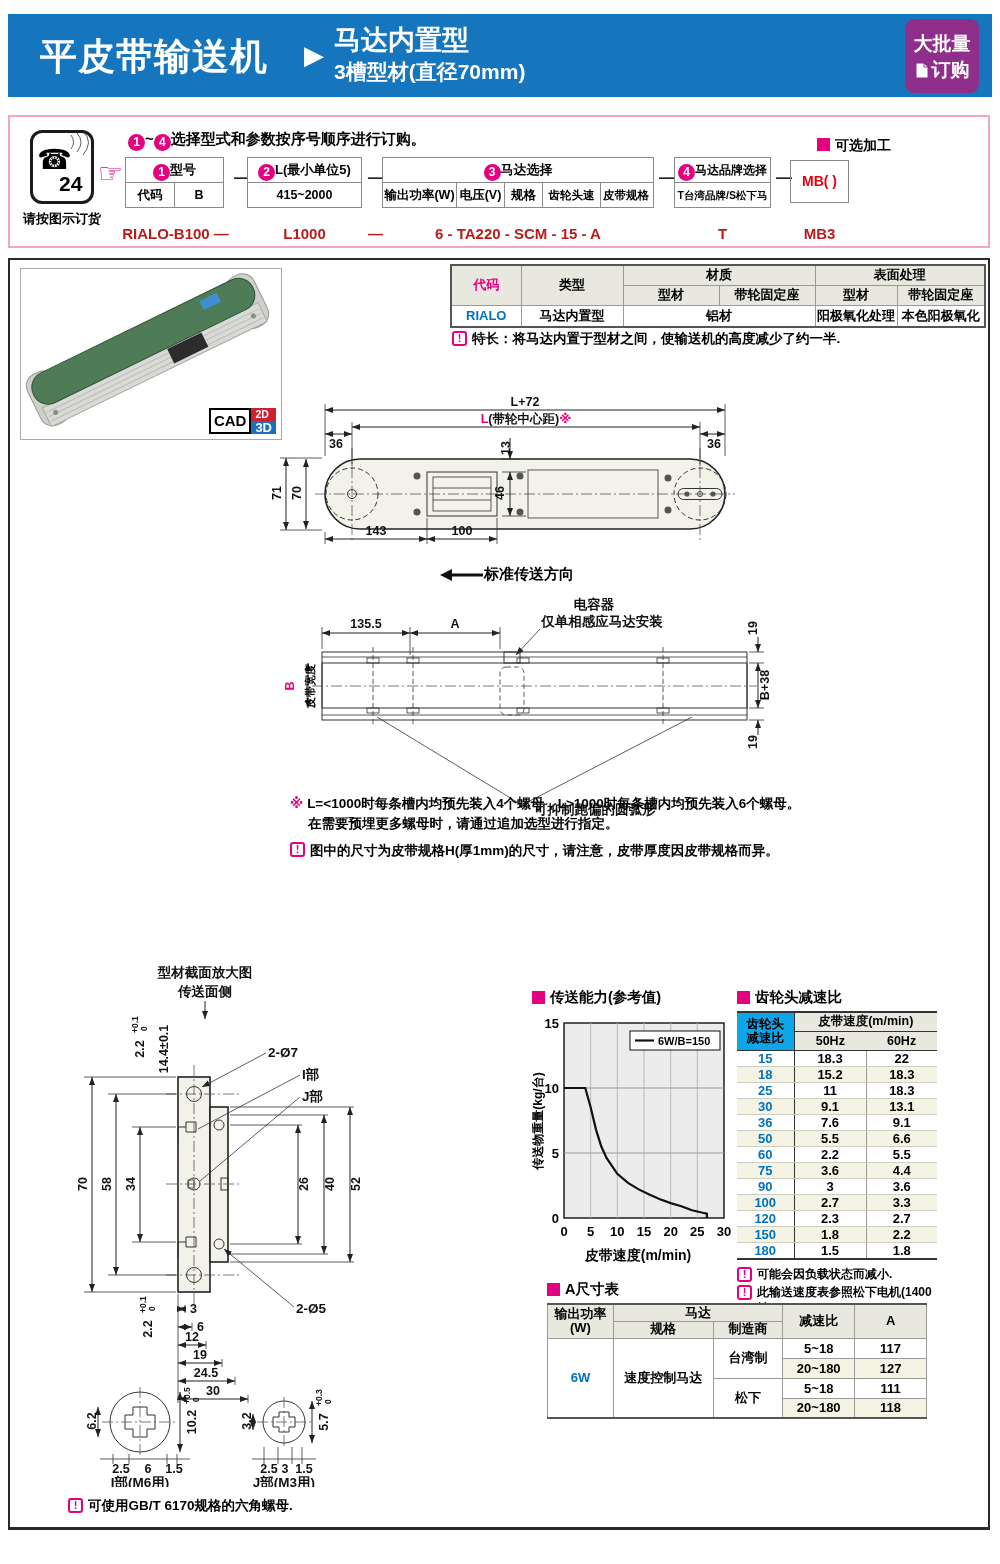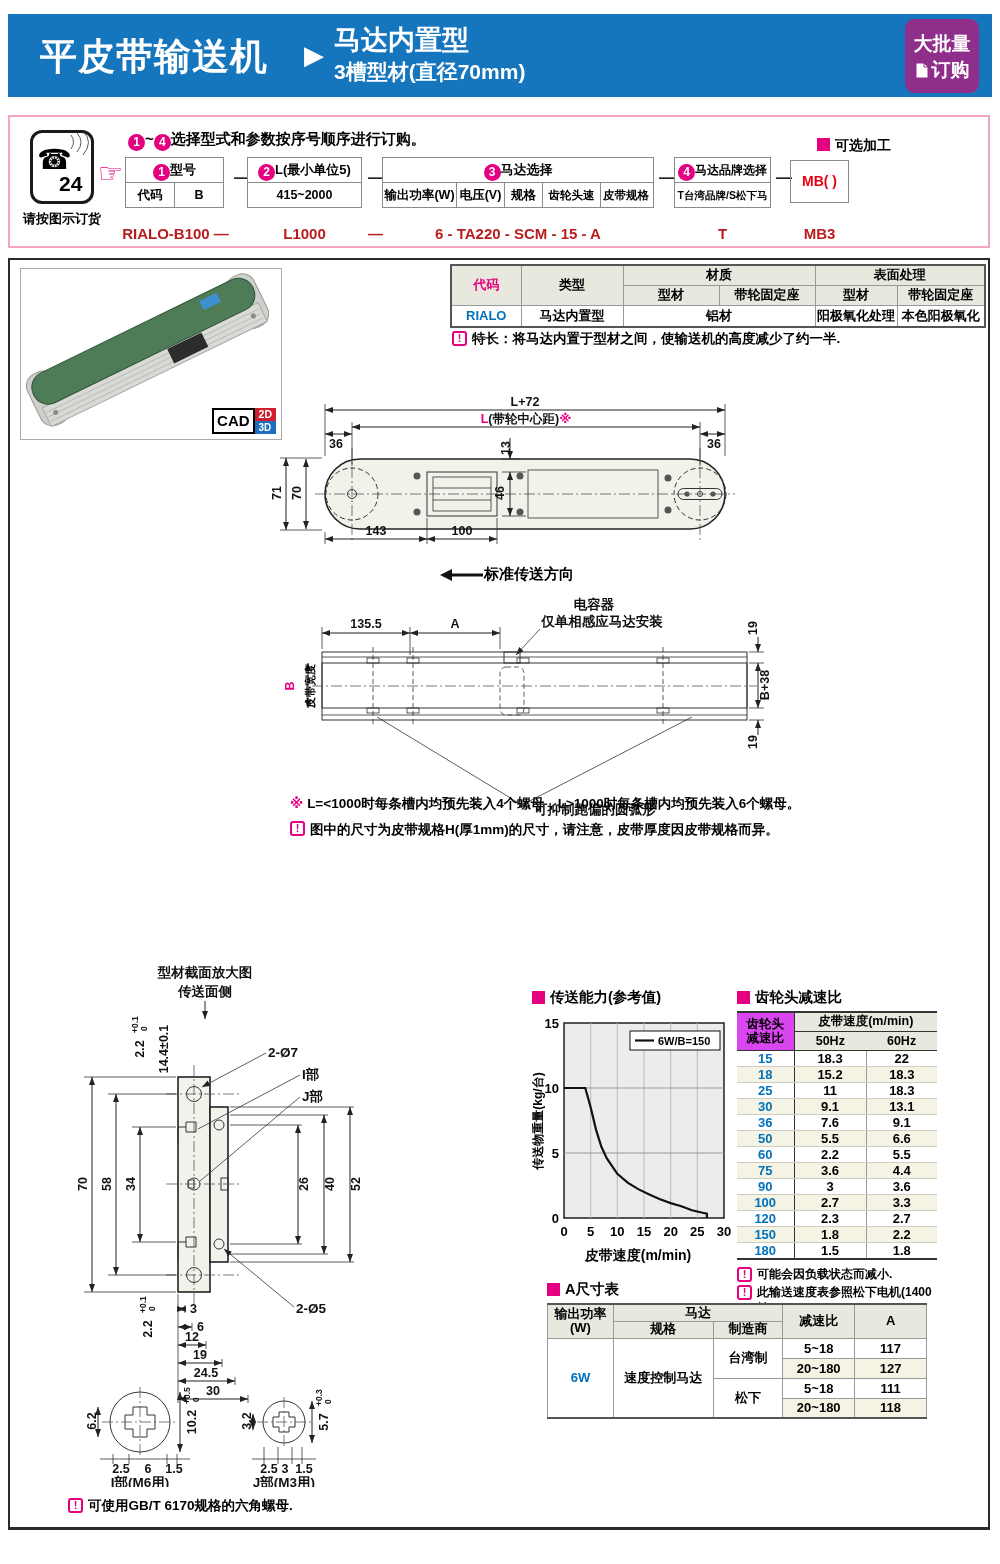--- a/index.html
+++ b/index.html
@@ -36,39 +36,39 @@
   .msq { display:inline-block; width:13px; height:13px; background:#e4007f; margin-right:5px; vertical-align:-1px; }
   .nico { display:inline-block; flex:none; width:15px; height:15px; border:2px solid #e4007f; border-radius:3px; color:#e4007f; font-weight:bold; font-size:11px; line-height:11px; text-align:center; margin-right:5px; margin-top:1px; }
 
   
   .mainbox { left:8px; top:258px; width:982px; height:1272px; border:2px solid #2a2a2a; border-bottom-width:3px; background:#fff; }
   .photo { left:10px; top:8px; width:262px; height:172px; border:1px solid #aaa; background:#fff; }
   .cadbdg { position:absolute; right:5px; bottom:5px; display:flex; align-items:stretch; }
   .cadL { border:2px solid #000; background:#fff; font-weight:800; font-size:15px; padding:0 3px; line-height:22px; }
   .cadR { display:flex; flex-direction:column; }
   .cad2d { background:#cf2030; color:#fff; font-size:10.5px; font-weight:800; padding:0 4px; line-height:13px; }
-  .cad3d { background:#1d6fbd; color:#fff; font-size:10px; font-weight:800; padding:0 4px; line-height:13px; }
+  .cad3d { background:#1d6fbd; color:#fff; font-size:13px; font-weight:800; padding:0 4px; line-height:13px; }
 
   table { border-collapse:collapse; }
   .spec { left:440px; top:4px; }
   .spec th, .spec td { border:1px solid #999; font-size:13px; text-align:center; }
   .spec th { background:#e9e8df; font-weight:bold; height:20px; }
   .spec td { height:22px; font-weight:bold; }
   .spec { border:2px solid #555; }
   .spec .code-h { color:#e4007f; }
   .spec .code-v { color:#0072bc; }
   .featnote { left:442px; top:70px; width:540px; display:flex; font-size:13.5px; font-weight:bold; }
 
   .secline { display:flex; align-items:center; font-size:14.5px; font-weight:bold; margin-bottom:4px; }
 
   
   .gtab { width:200px; border-top:2px solid #333; border-bottom:2px solid #333; }
   .gtab th { font-size:12.5px; font-weight:bold; height:19px; border-bottom:1.5px solid #333; }
   .gtab th.gh2 { background:#e9e8df; }
-  .gtab th.gh1 { background:#d946ef; width:57px; border-right:1.5px solid #333; line-height:1.15; }
+  .gtab th.gh1 { background:#0ea5e9; width:57px; border-right:1.5px solid #333; line-height:1.15; }
   .gtab td { font-size:13px; font-weight:bold; text-align:center; height:16px; border-bottom:1px solid #cfcec2; }
   .gtab td:first-child { color:#0072bc; border-right:1.5px solid #333; }
   .gtab td:nth-child(2) { border-right:1px solid #999; }
   .gtab tr.alt td { background:#f4f3e4; }
   .gnotes { margin-top:6px; font-size:12px; font-weight:bold; line-height:1.35; }
   .gnotes .row { display:flex; margin-bottom:2px; }
 
   
   .atab { border-top:2px solid #555; border-bottom:2px solid #555; }
   .atab th, .atab td { border:1px solid #999; font-size:13px; text-align:center; }
@@ -387,20 +387,21 @@
         <line x1="250" y1="210" x2="258" y2="214" class="thin2"></line>
         <text x="262" y="219" class="lbl" font-size="14.5">可抑制跑偏的圆弧形</text>
       </g>
     </svg>
 
     <div class="abs" style="left:280px;top:534px;width:600px;font-size:13.5px;font-weight:bold;line-height:1.5">
       <div style="display:flex">
           <span class="mag" style="color:#e4007f;margin-right:4px">※</span>
           <span>L=&lt;1000时每条槽内均预先装入4个螺母，L&gt;1000时每条槽内均预先装入6个螺母。</span>
         </div>
+      <div style="padding-left:18px">在需要预埋更多螺母时，请通过追加选型进行指定。</div>
       <div style="display:flex;margin-top:6px">
           <span class="nico">!</span>
           <span>图中的尺寸为皮带规格H(厚1mm)的尺寸，请注意，皮带厚度因皮带规格而异。</span>
         </div>
     </div>
 
     <svg class="abs" style="left:30px;top:697px" width="340" height="530" viewBox="0 0 340 530">
       <text x="165" y="20" class="lbl" font-size="15" text-anchor="middle">型材截面放大图</text>
       <text x="165" y="39" class="lbl" font-size="15" text-anchor="middle">传送面侧</text>
       <line x1="165" y1="44" x2="165" y2="62" class="dl" marker-end="url(#ae)"></line>

